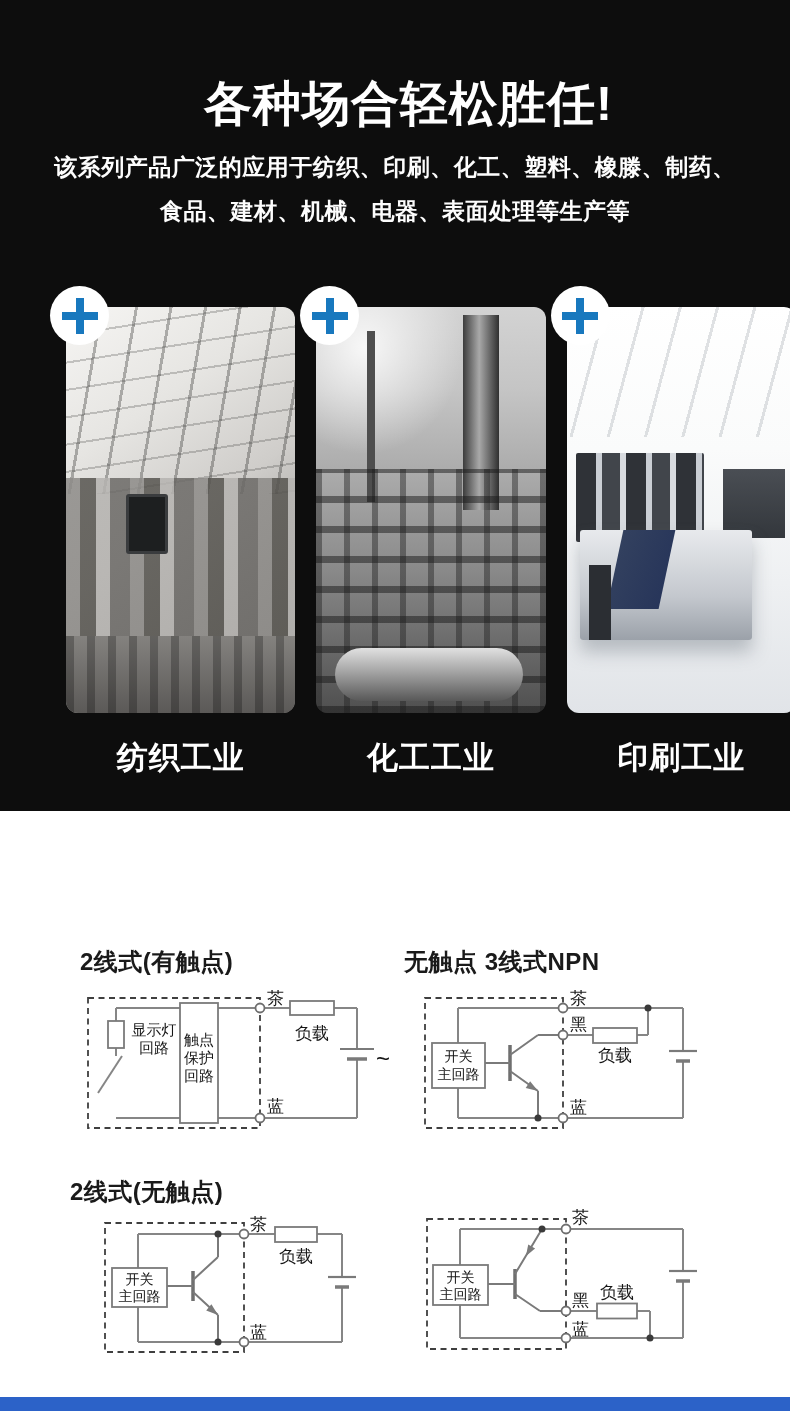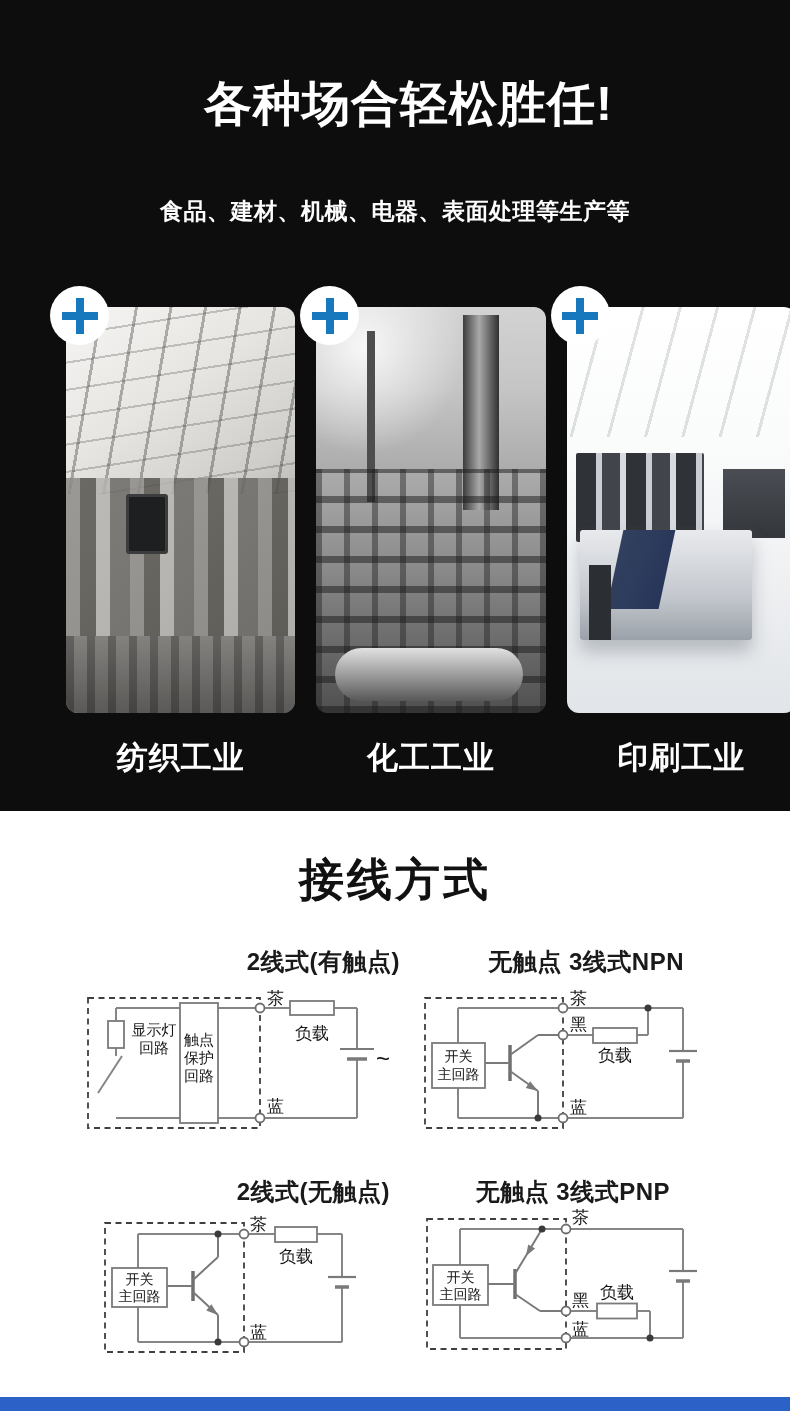--- a/index.html
+++ b/index.html
@@ -73,21 +73,21 @@
     background:
       repeating-linear-gradient(0deg, rgba(25,25,25,.5) 0 7px, transparent 7px 30px),
       repeating-linear-gradient(90deg, rgba(35,35,35,.45) 0 6px, transparent 6px 28px); }
   .ch-bigpipe { position:absolute; bottom:3%; left:8%; width:82%; height:13%; border-radius:999px;
     background:linear-gradient(180deg,#e1e1e1,#9d9d9d 50%,#585858); }
 
   
   .wiring-title { position:absolute; top:850px; left:0; width:100%; text-align:center;
     color:#111; font-size:45px; font-weight:800; letter-spacing:3px; }
   .diagram-title { position:absolute; color:#1a1a1a; font-size:24px; font-weight:600;
-    text-align:right; letter-spacing:.5px; }
+    text-align:left; letter-spacing:.5px; }
   .dt1 { top:946px; left:80px;  width:320px; }
   .dt2 { top:946px; left:404px; width:280px; }
   .dt3 { top:1176px; left:70px; width:320px; }
   .dt4 { top:1176px; left:420px; width:250px; }
   .dsvg { position:absolute; }
   .ds1 { top:985px;  left:80px; }
   .ds2 { top:985px;  left:420px; }
   .ds3 { top:1195px; left:80px; }
   .ds4 { top:1195px; left:420px; }
 
@@ -106,20 +106,21 @@
 
   .footer-bar { position:absolute; bottom:0; left:0; width:100%; height:14px; background:#2c62c8; }
 </style>
 </head>
 <body>
 
 <div class="page">
 
   <section class="hero">
     <h1 class="hero-title">各种场合轻松胜任!</h1>
+    <p class="hero-sub l1">该系列产品广泛的应用于纺织、印刷、化工、塑料、橡滕、制药、</p>
     <p class="hero-sub l2">食品、建材、机械、电器、表面处理等生产等</p>
 
     <div class="industries">
 
       <figure class="industry-card">
         <div class="photo tx">
           <div class="tx-rails"></div>
           <div class="tx-machines"></div>
           <div class="tx-screen"></div>
           <div class="tx-floor"></div>
@@ -153,26 +154,24 @@
         </div>
         <div class="plus-badge">
           <span class="plus-cross"></span>
         </div>
         <figcaption class="industry-caption">印刷工业</figcaption>
       </figure>
 
     </div>
   </section>
 
-  <h2 class="wiring-title">接线方式</h2>
 
   <h3 class="diagram-title dt1">2线式(有触点)</h3>
   <h3 class="diagram-title dt2">无触点 3线式NPN</h3>
   <h3 class="diagram-title dt3">2线式(无触点)</h3>
-  <h3 class="diagram-title dt4">无触点 3线式PNP</h3>
 
   <svg class="dsvg ds1" width="320" height="160" viewBox="0 0 320 160">
     <g>
       <rect class="dashed" x="8" y="13" width="172" height="130"></rect>
     </g>
     <g>
       <path class="wire" d="M36 23 H100 M138 23 H175.5 M184.5 23 H210 M254 23 H277 M277 23 V64 M277 74 V133 M277 133 H184.5 M175.5 133 H138 M100 133 H36 M36 23 V36 M36 63 V71"></path>
       <path class="wire" d="M42 71 L18 108"></path>
     </g>
     <g>

